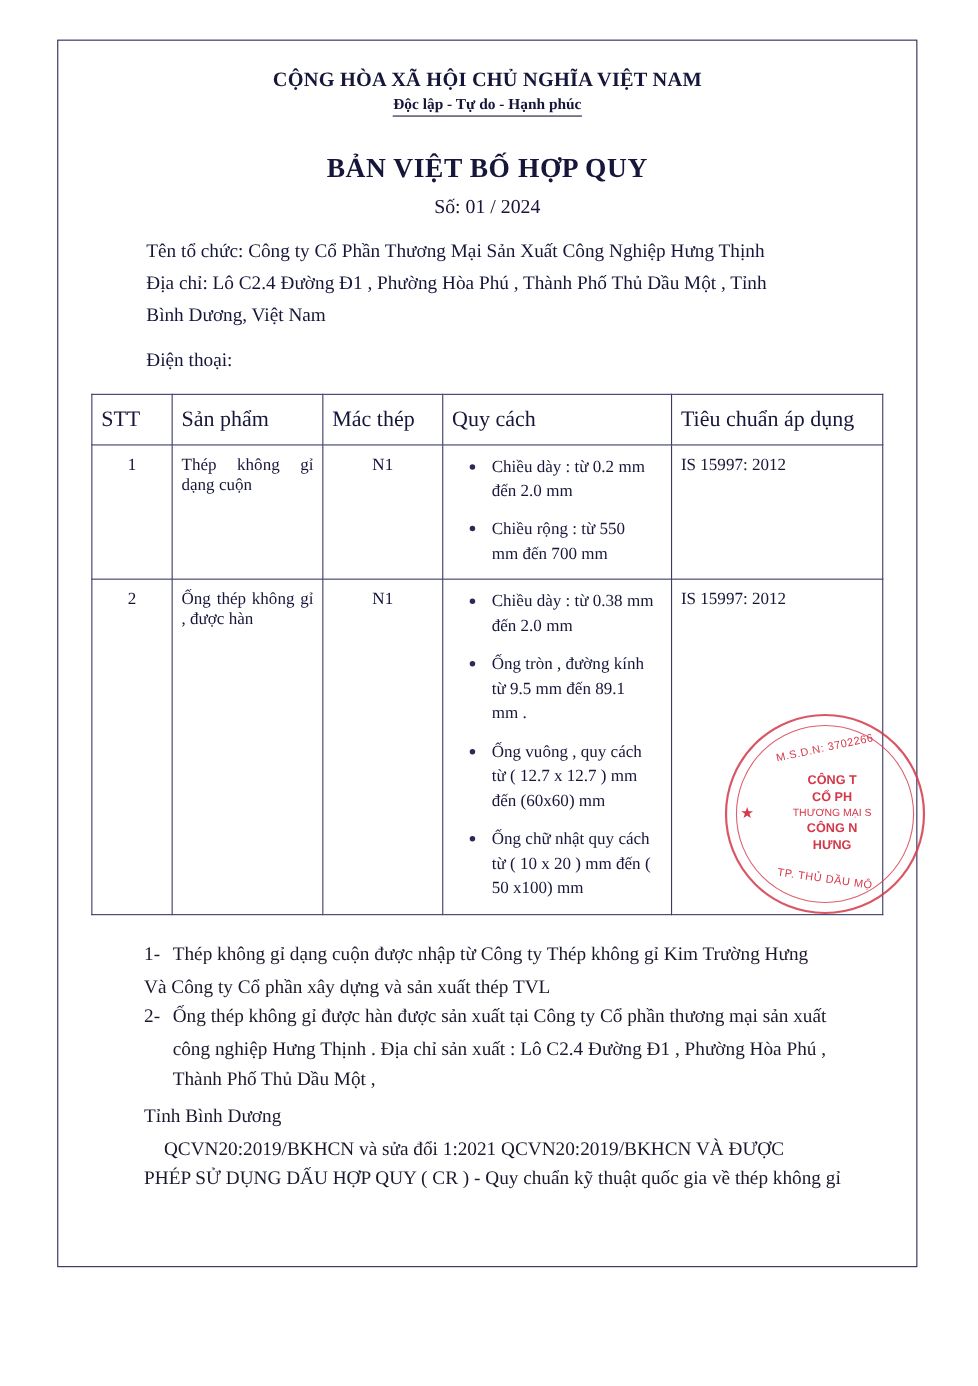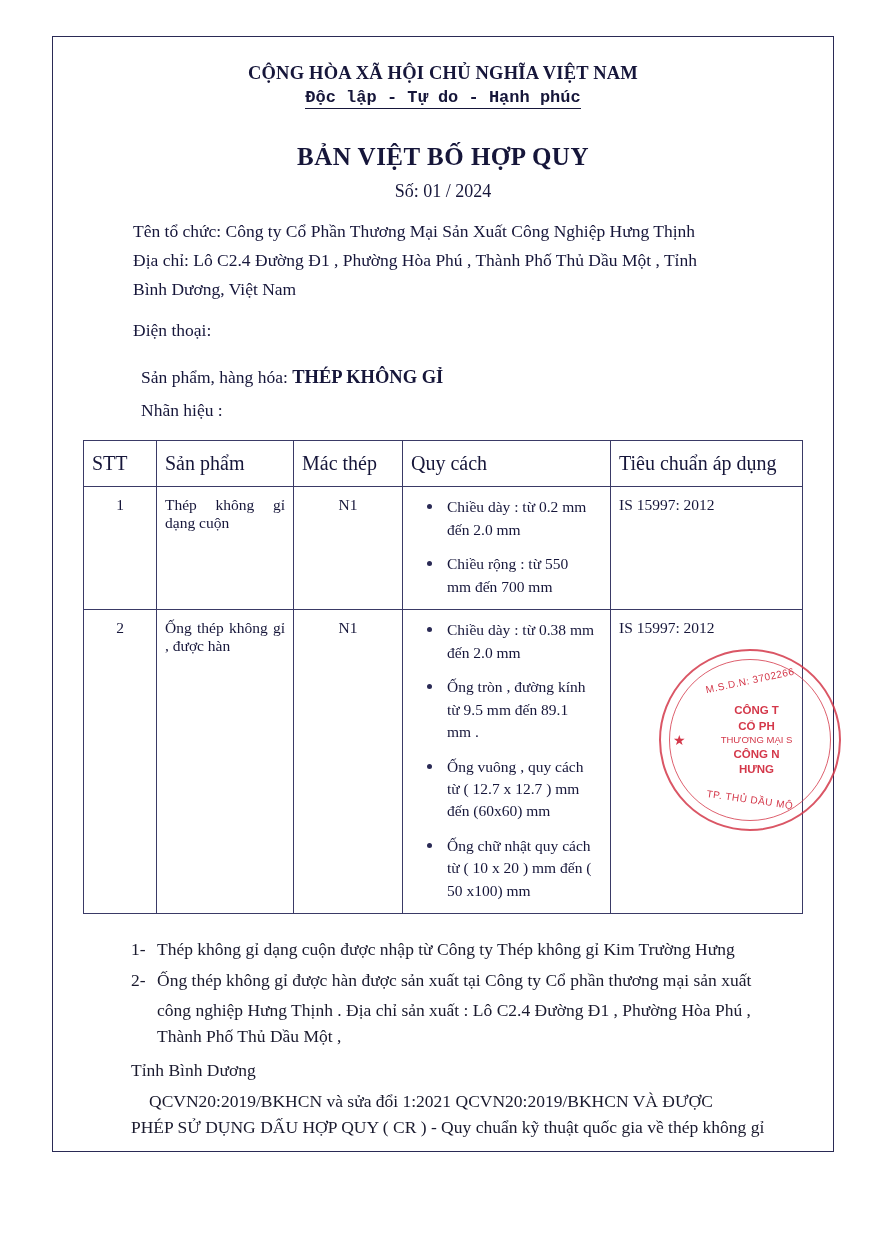--- a/index.html
+++ b/index.html
@@ -36,27 +36,26 @@
   .center { text-align: center; }
 
   .national-title {
     font-weight: bold;
     font-size: 18.5px;
     letter-spacing: 0.2px;
     color: #16163a;
   }
   .national-sub {
     font-weight: bold;
-    font-size: 17px;
+    font-size: 14px;
     margin-top: 4px;
     display: inline-block;
     border-bottom: 1.2px solid #16163a;
     padding-bottom: 1px;
     color: #16163a;
-    font-family: Liberation Mono, monospace;
   }
 
   .doc-title {
     font-weight: bold;
     font-size: 25px;
     margin-top: 34px;
     letter-spacing: 0.5px;
     color: #16163a;
   }
   .doc-number {
@@ -221,27 +220,20 @@
     <div class="center doc-number">Số: 01 / 2024</div>
 
     <div class="org-block body-text">
       <div class="org-line">Tên tổ chức: Công ty Cổ Phần Thương Mại Sản Xuất Công Nghiệp Hưng Thịnh</div>
       <div class="org-line">Địa chỉ: Lô C2.4 Đường Đ1 , Phường Hòa Phú , Thành Phố Thủ Dầu Một , Tỉnh</div>
       <div class="org-line addr-line2">Bình Dương, Việt Nam</div>
     </div>
 
     <div class="phone-line body-text">Điện thoại:</div>
 
-    <div class="product-block body-text">
-      <div class="product-line">
-        <span>Sản phẩm, hàng hóa:</span>
-        <span class="product-strong">THÉP KHÔNG GỈ</span>
-      </div>
-      <div class="brand-line">Nhãn hiệu :</div>
-    </div>
 
 
     <table class="spec">
       <thead>
         <tr>
           <th class="col-stt">STT</th>
           <th class="col-sp">Sản phẩm</th>
           <th class="col-mac">Mác thép</th>
           <th class="col-qc">Quy cách</th>
           <th class="col-tc">Tiêu chuẩn áp dụng</th>
@@ -275,20 +267,21 @@
           <td>IS 15997: 2012</td>
         </tr>
       </tbody>
     </table>
 
     <div class="notes">
       <div class="note-item">
         <div class="note-num">1-</div>
         <div class="note-body">Thép không gỉ dạng cuộn được nhập từ Công ty Thép không gỉ Kim Trường Hưng</div>
       </div>
+      <div>Và Công ty Cổ phần xây dựng và sản xuất thép TVL</div>
 
       <div class="note-item">
         <div class="note-num">2-</div>
         <div class="note-body">Ống thép không gỉ được hàn được sản xuất tại Công ty Cổ phần thương mại sản xuất</div>
       </div>
       <div class="note-cont">công nghiệp Hưng Thịnh . Địa chỉ sản xuất : Lô C2.4 Đường Đ1 , Phường Hòa Phú ,</div>
       <div class="note-cont">Thành Phố Thủ Dầu Một ,</div>
     </div>
 
     <div class="tail">

